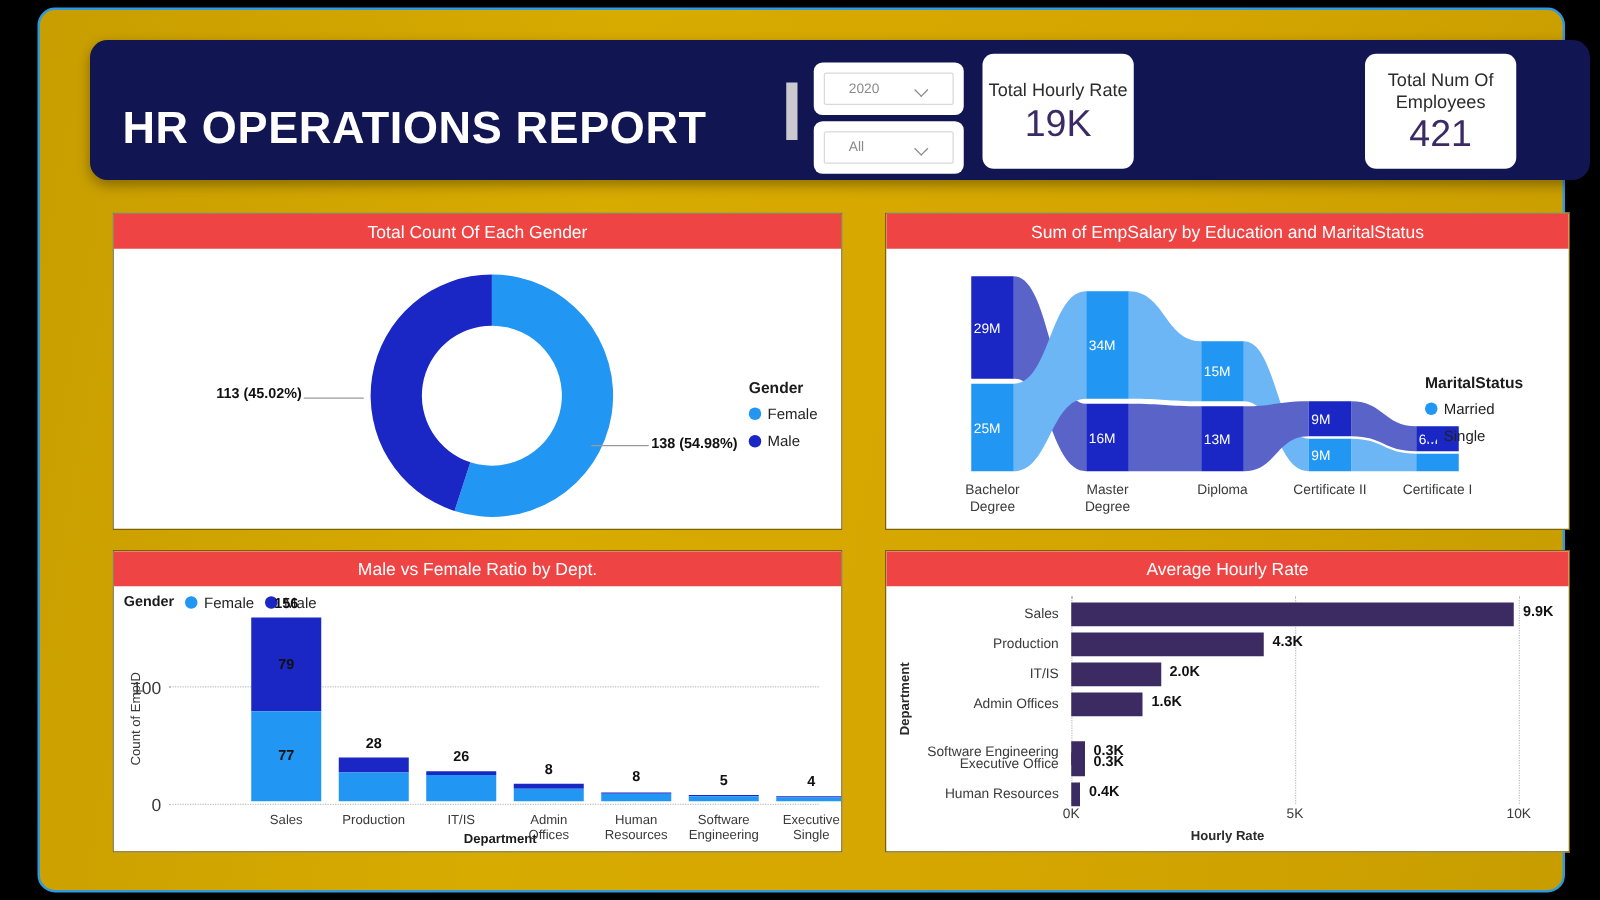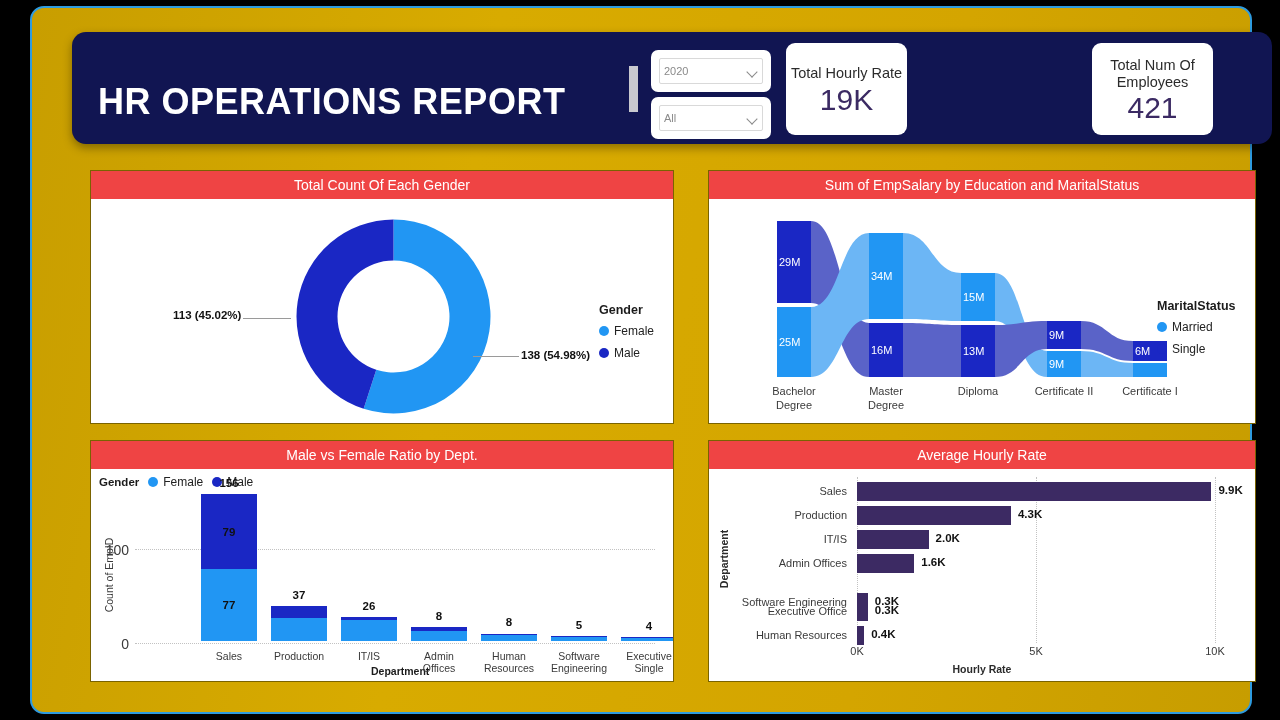--- a/index.html
+++ b/index.html
@@ -52,21 +52,21 @@
     width: 120px; height: 42px;
     background: #ffffff;
     border-radius: 7px;
     display: flex; align-items: center; justify-content: center;
   }
   .slicer-inner {
     width: 104px; height: 26px;
     border: 1px solid #d9d9d9;
     border-radius: 2px;
     display: flex; align-items: center;
-    padding: 0 4px;
+    padding: 0 19px;
   }
   .slicer-value {
     flex: 1;
     font-size: 11px;
     color: #8a8a8a;
   }
   .chev {
     width: 11px; height: 11px;
     position: relative;
   }
@@ -157,21 +157,21 @@
 
   
   #sankey-svg { position: absolute; left: 0; top: 0; }
   .sankey-node-label {
     font-size: 11px; fill: #ffffff; font-family: "Liberation Sans", sans-serif;
   }
   .sankey-axis-label {
     font-size: 11px; fill: #3a3a3a; font-family: "Liberation Sans", sans-serif;
     text-anchor: middle;
   }
-  #sankey-legend { left: 448px; top: 100px; }
+  #sankey-legend { left: 431px; top: 100px; }
 
   
   #ratio-legend {
     position: absolute; left: 8px; top: 6px;
     display: flex; align-items: center; font-size: 11.5px; color: #222;
   }
   #ratio-legend b { margin-right: 9px; font-size: 11.5px; color: #1b1b1b; }
   #ratio-legend .legend-row { margin-bottom: 0; margin-right: 9px; }
   #ratio-yaxis-title {
     position: absolute; left: -19px; top: 100px;
@@ -374,21 +374,21 @@
               </div>
               <div class="bar-seg" style="height: 72.38px; background: rgb(33, 150, 243);">
                 <span>77</span>
               </div>
             </div>
           </div>
           <div class="bar-cat" style="left: 101px; top: 182px;">
             <div>Sales</div>
           </div>
           <div class="bar-col" style="left: 180px; bottom: 40px;">
-            <div class="bar-total" style="top: -51.78px;">37</div>
+            <div class="bar-total" style="top: -51.78px;">28</div>
             <div style="position: absolute; bottom: 0px; width: 100%;">
               <div class="bar-seg" style="height: 11.28px; background: rgb(26, 39, 196);"></div>
               <div class="bar-seg" style="height: 23.5px; background: rgb(33, 150, 243);"></div>
             </div>
           </div>
           <div class="bar-cat" style="left: 171px; top: 182px;">
             <div>Production</div>
           </div>
           <div class="bar-col" style="left: 250px; bottom: 40px;">
             <div class="bar-total" style="top: -41.44px;">26</div>

